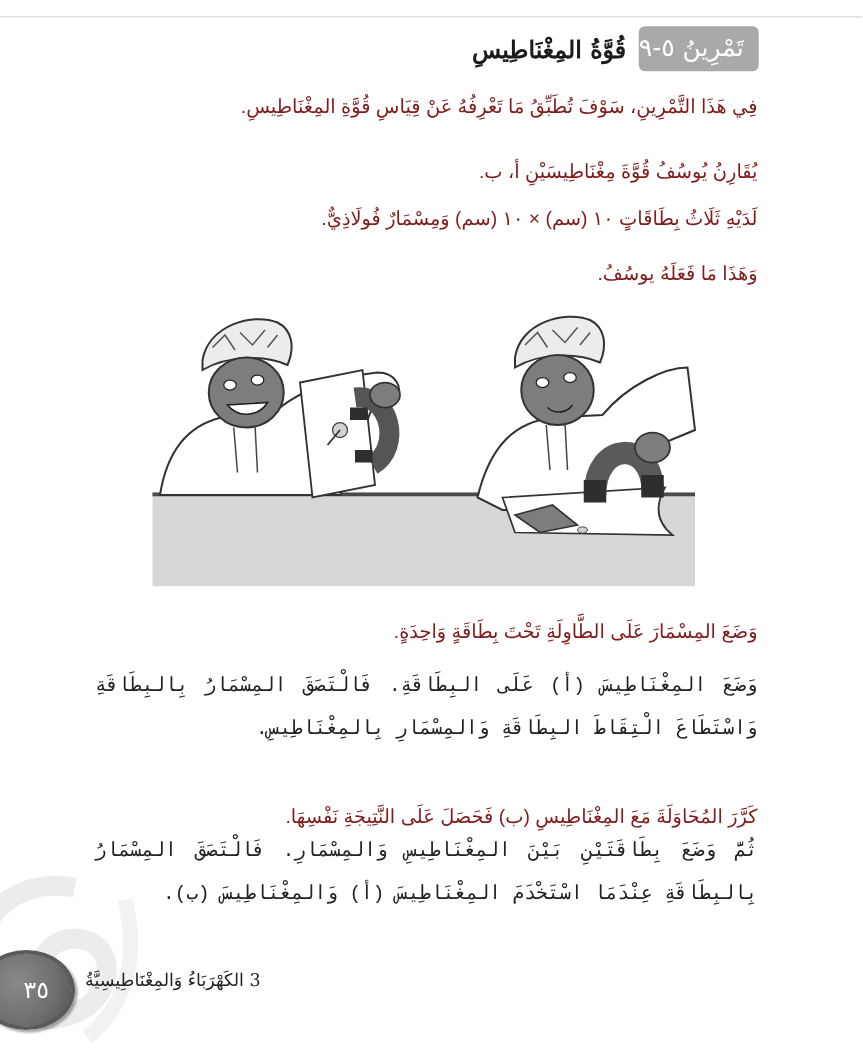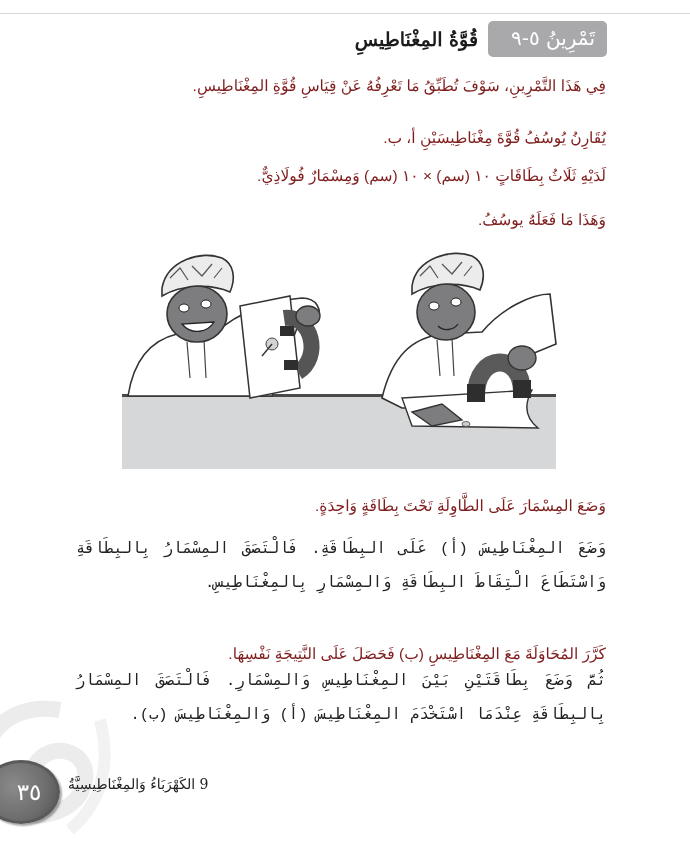--- a/index.html
+++ b/index.html
@@ -31,21 +31,21 @@
       display: flex;
       flex-direction: row-reverse;
       align-items: center;
       gap: 10px;
       direction: rtl;
     }
     .exercise-badge {
       background: #a9a9ab;
       color: #ffffff;
       border-radius: 5px;
-      padding: 4px 12px 6px 23px;
+      padding: 4px 12px 6px 0;
       font-size: 20px;
       line-height: 26px;
       white-space: nowrap;
     }
     .exercise-badge { order: 2; }
     .header-title {
       font-family: "DejaVu Serif", serif;
       font-weight: bold;
       font-size: 19px;
       color: #1b1b1b;
@@ -108,21 +108,21 @@
       border-radius: 50%;
       background: radial-gradient(circle at 40% 40%, #8a8a8a 0%, #6d6d6d 60%, #4e4e4e 100%);
       border: 3px solid #5a5a5a;
       box-shadow: 2px 2px 2px rgba(0,0,0,0.35);
       display: flex;
       align-items: center;
       justify-content: center;
     }
     .page-number {
       color: #ffffff;
-      font-size: 23px;
+      font-size: 19px;
       font-family: Liberation Serif, serif;
       padding-left: 16px;
     }
     .footer-chapter {
       position: absolute;
       left: 68px;
       top: 776px;
       direction: rtl;
       font-family: "DejaVu Serif", serif;
       font-size: 14px;
@@ -201,13 +201,13 @@
 <div class="para-wrap" style="top:664px;">ثُمَّ وَضَعَ بِطَاقَتَيْنِ بَيْنَ المِغْنَاطِيسِ وَالمِسْمَارِ. فَالْتَصَقَ المِسْمَارُ بِالبِطَاقَةِ عِنْدَمَا اسْتَخْدَمَ المِغْنَاطِيسَ (أ) وَالمِغْنَاطِيسَ (ب).</div>
 
 <svg class="footer-swirl" viewBox="0 0 170 150">
   <path d="M100 20 C40 10 10 60 30 100 C50 140 120 130 125 90 C130 60 90 50 75 75" stroke="#ececec" stroke-width="16" fill="none"></path>
   <path d="M140 30 C150 70 145 110 110 140" stroke="#f2f2f2" stroke-width="12" fill="none"></path>
 </svg>
 
 <div class="page-badge">
   <span class="page-number">٣٥</span>
 </div>
-<div class="footer-chapter">9 الكَهْرَبَاءُ وَالمِغْنَاطِيسِيَّةُ</div>
+<div class="footer-chapter">3 الكَهْرَبَاءُ وَالمِغْنَاطِيسِيَّةُ</div>
 
 </body></html>

